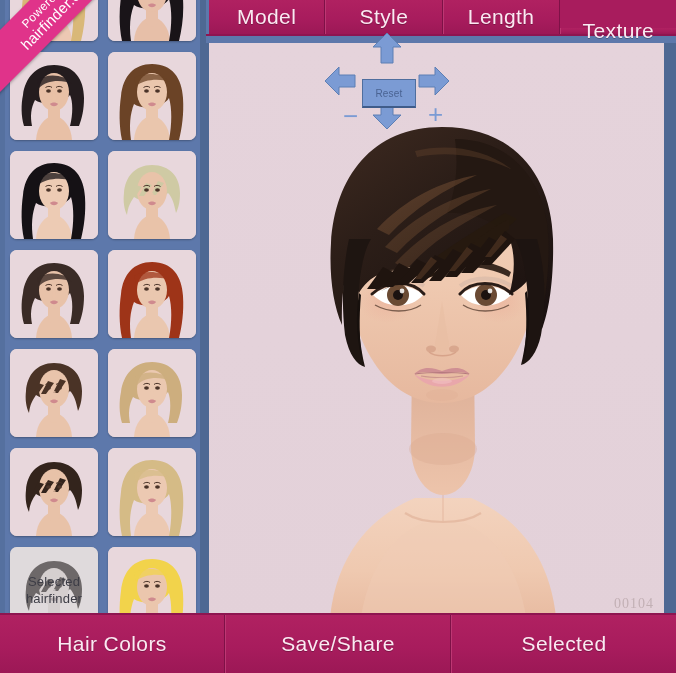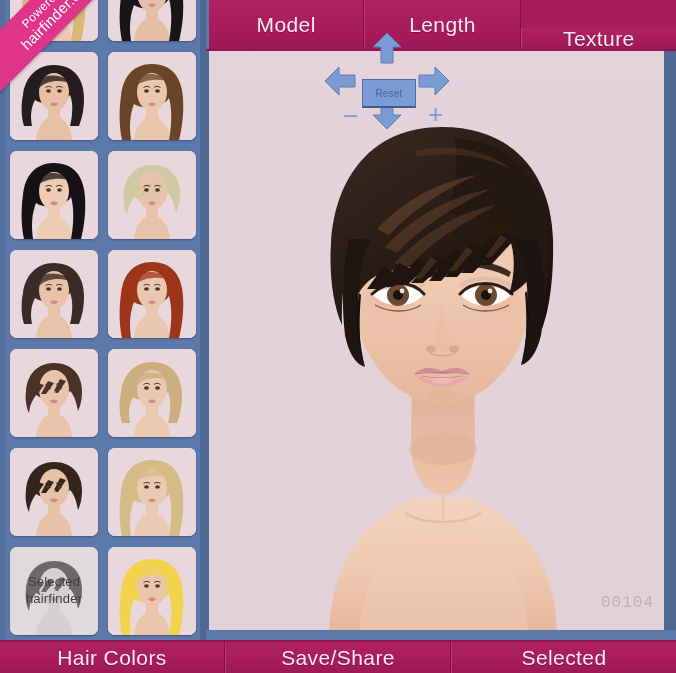--- a/index.html
+++ b/index.html
@@ -7,21 +7,21 @@
   body{
     width:676px;height:673px;overflow:hidden;
     background:#5d78ab;
     font-family:"Liberation Sans", sans-serif;
     -webkit-font-smoothing:antialiased;
   }
   .app{position:relative;width:676px;height:673px;overflow:hidden;background:#5d78ab;}
 
   
   .topnav{
-    position:absolute;left:206px;top:0;width:470px;height:51px;
+    position:absolute;left:206px;top:0;width:470px;height:36px;
     background:#a81c5d;display:flex;align-items:stretch;
     box-sizing:border-box;border-bottom:2px solid #8e1550;
     z-index:30;
   }
   .topnav .navbtn{
     flex:1 1 0;display:flex;align-items:center;justify-content:center;
     color:#fbe9f2;font-size:21px;letter-spacing:.4px;
     background:linear-gradient(180deg,#b02161 0%,#a81c5d 55%,#9c1856 100%);
     border-right:1px solid #7e1147;
     border-left:1px solid #bd3873;
@@ -81,22 +81,22 @@
     box-sizing:border-box;
     border-left:3px solid #4e6893;
   }
   .stage-right-edge{position:absolute;left:664px;top:43px;width:12px;height:587px;background:#4e6893;z-index:25;}
 
   .model-wrap{position:absolute;left:0;top:0;width:467px;height:587px;}
   .model-wrap svg{display:block;width:467px;height:587px;}
 
   .watermark{
     position:absolute;right:22px;bottom:18px;
-    color:rgba(120,100,95,.30);font-size:16px;letter-spacing:1px;
-    font-family:Liberation Mono, monospace;pointer-events:none;
+    color:rgba(120,100,95,.30);font-size:14px;letter-spacing:1px;
+    font-family:Liberation Serif, serif;pointer-events:none;
   }
 
   
   .navpad{position:absolute;left:322px;top:30px;width:130px;height:110px;z-index:40;}
   .navpad .reset{
     position:absolute;left:40px;top:37px;width:52px;height:26px;
     background:#7b9bd4;border:1px solid #4f6e9e;border-bottom:2px solid #3f5c8a;
     color:#4a6392;font-size:10px;display:flex;align-items:center;justify-content:center;
     cursor:pointer;user-select:none;letter-spacing:.2px;margin-top:12px;
   }
@@ -108,21 +108,21 @@
   .ar-right{left:96px;top:36px;}
   .pm{
     position:absolute;color:#7b9bd4;font-size:26px;line-height:20px;
     cursor:pointer;user-select:none;font-family:"Liberation Sans",sans-serif;
   }
   .minus{left:21px;top:76px;}
   .plus{left:106px;top:74px;}
 
   
   .bottombar{
-    position:absolute;left:0;bottom:0;width:676px;height:33px;
+    position:absolute;left:0;bottom:0;width:676px;height:60px;
     background:#a81c5d;display:flex;z-index:50;
     box-sizing:border-box;border-top:2px solid #8e1550;justify-content:flex-end;
   }
   .bottombar .botbtn{
     flex:1 1 0;display:flex;align-items:center;justify-content:center;
     color:#fbe9f2;font-size:21px;letter-spacing:.4px;cursor:pointer;user-select:none;
     background:linear-gradient(180deg,#b02161 0%,#a81c5d 55%,#9c1856 100%);
     border-right:1px solid #7e1147;border-left:1px solid #bd3873;
     text-shadow:0 1px 0 rgba(0,0,0,.25);
   }
@@ -375,20 +375,21 @@
     <path d="M40 52 C42 50 46 50 48 52 C46 55 42 55 40 52 Z" fill="#cf8a8e"></path>
   </svg>
         </div>
       </div>
   </div>
   <div class="sb-edge-l"></div>
   <div class="sb-edge-r"></div>
 
   <div class="topnav">
     <div class="navbtn">Model</div>
+    <div class="navbtn">Style</div>
     <div class="navbtn">Length</div>
     <div class="navbtn">Texture</div>
   </div>
 
   <div class="stage">
     <div class="model-wrap">
       <svg viewBox="0 0 467 587" preserveAspectRatio="xMidYMin slice" aria-hidden="true">
         <defs>
           <linearGradient id="bg" x1="0" y1="0" x2="0" y2="1">
             <stop offset="0" stop-color="#e5d3db"></stop>

